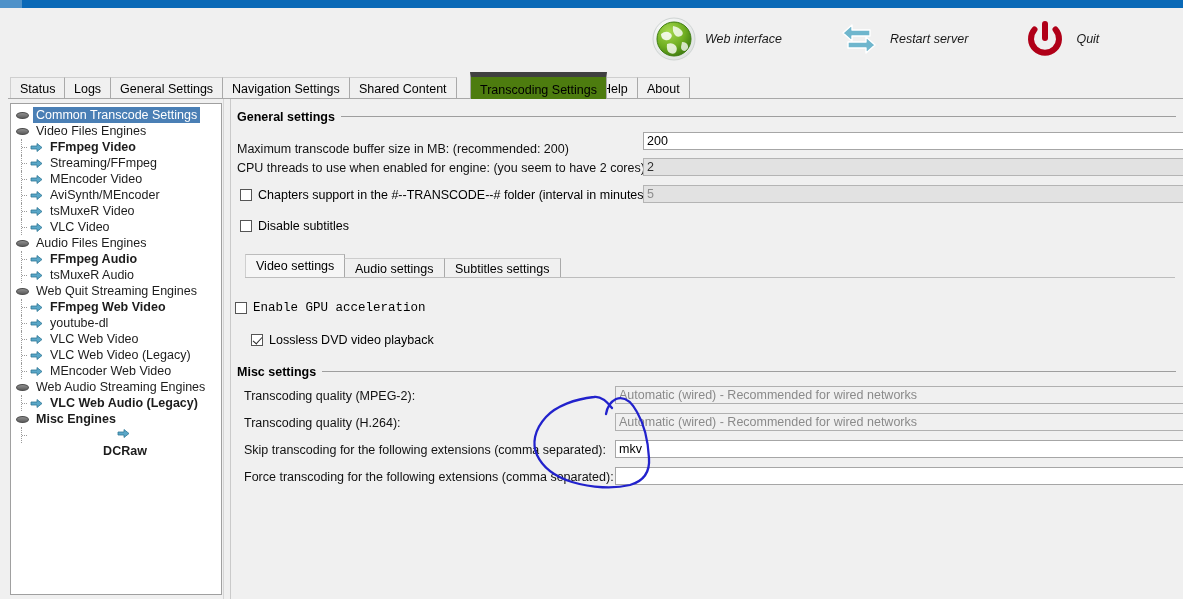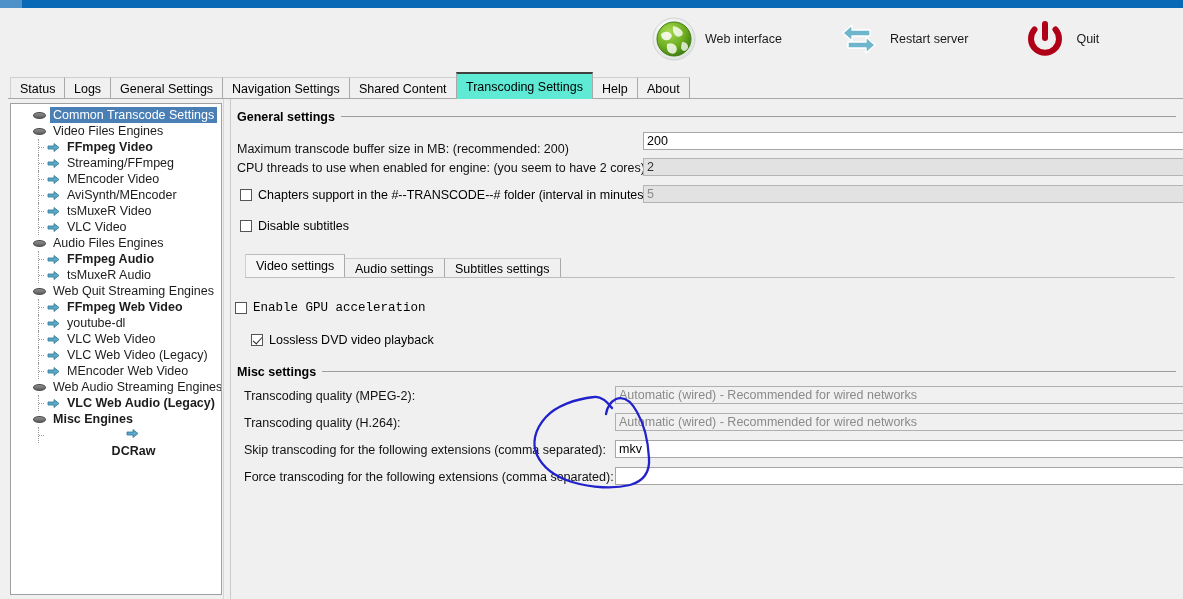--- a/index.html
+++ b/index.html
@@ -23,21 +23,21 @@
     background: #4f92c9;
   }
 
   
   .toolbar {
     position: absolute; left: 0; top: 8px; width: 1183px; height: 62px;
     background: #f0f0f0;
   }
   .tb-items {
     position: absolute; left: 645px; top: 6px;
-    display: flex; align-items: center; gap: 0px;
+    display: flex; align-items: center; gap: 0px; font-style: italic;
   }
   .tb-btn {
     display: flex; align-items: center; gap: 8px;
     padding: 2px 6px; cursor: pointer; background: transparent; border: none;
     font-family: "Liberation Sans", sans-serif; font-size: 12.5px; color: #1a1a1a;
   }
   .tb-btn + .tb-btn { margin-left: 42px; }
   .tb-icon { width: 46px; height: 46px; display: block; }
 
   
@@ -56,25 +56,26 @@
     border-left: 1px solid #a9a9a9;
     border-right: 1px solid #a9a9a9;
     border-top: 1px solid #cfcfcf;
     font-size: 12.5px; color: #000;
     white-space: nowrap; cursor: pointer;
     box-sizing: border-box;
   }
   .tab.first { border-left: 1px solid #cfcfcf; }
   .tab.active {
     height: 27px; line-height: 26px;
-    background: #5eead4;
+    background: #4d7c0f;
     border-left: 1px solid #a9a9a9;
     border-right: 1px solid #a9a9a9;
-    border-top: 2px solid #404040;
+    border-top: 5px solid #404040;
     z-index: 4;
+    margin-left: 14px;
   }
 
   
   .content {
     position: absolute; left: 8px; top: 99px; width: 1175px; height: 500px;
     background: #f0f0f0;
   }
   .sidebar {
     position: absolute; left: 2px; top: 4px; width: 212px; height: 492px;
     background: #ffffff;
@@ -90,21 +91,21 @@
   }
   .panel {
     position: absolute; left: 222px; top: 0px; width: 953px; height: 500px;
     background: #f0f0f0;
     border-left: 1px solid #cacaca;
     box-sizing: border-box;
     overflow: hidden;
   }
 
   
-  .tree { padding: 3px 0 0 17px; }
+  .tree { padding: 3px 0 0 0; }
   .tnode {
     display: flex; align-items: center;
     height: 16px; padding-left: 4px;
     white-space: nowrap; cursor: pointer;
     font-size: 12.5px; color: #1c1c1c;
   }
   .tnode .lbl { padding: 0 3px; line-height: 16px; }
   .tnode.sel .lbl { background: #4a7fb5; color: #ffffff; }
   .tnode.bold .lbl { font-weight: bold; }
   .tnode.child { padding-left: 18px; }

